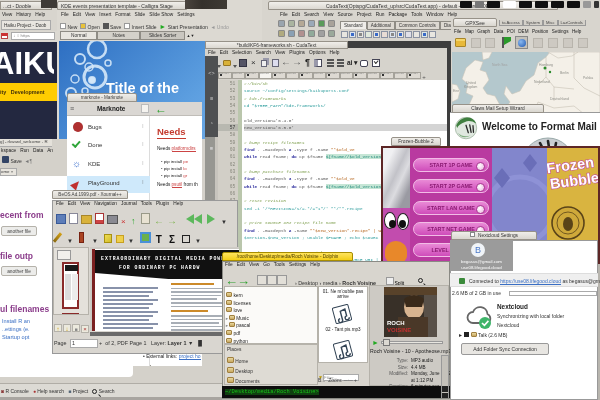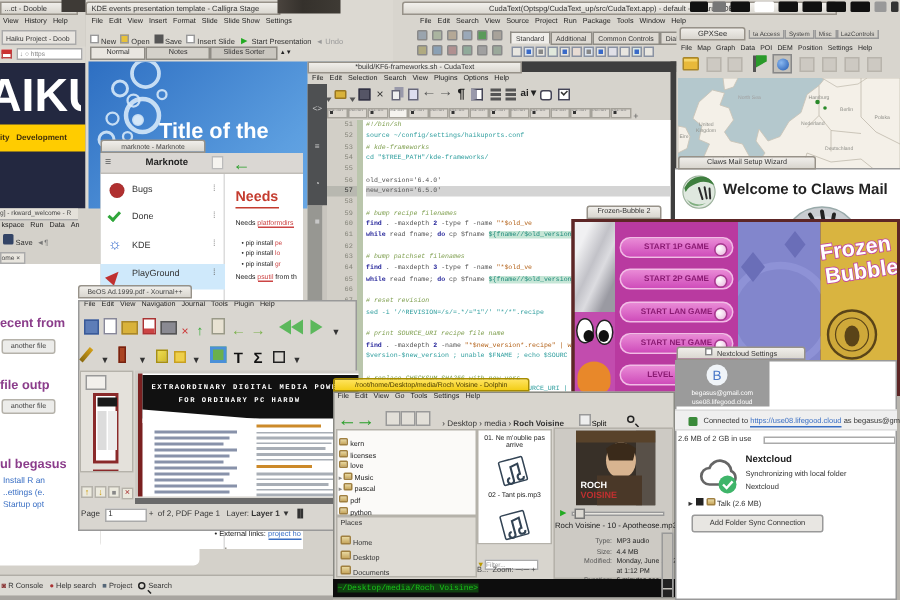--- a/index.html
+++ b/index.html
@@ -104,21 +104,21 @@
 <div class="ab" style="left:0;top:139px;width:222px;height:261px;background:#d4d1ca;">
  <div class="ab" style="left:0;top:0;width:52px;height:8px;background:#e4e1da;border-bottom:1px solid #aaa;font-size:4.4px;color:#444;overflow:hidden;">g] - rkward_welcome - R</div>
  <div class="ab menu" style="left:1px;top:9px;width:60px;"><span>kspace</span><span>Run</span><span>Data</span><span>An</span></div>
  <div class="ab t5" style="left:2px;top:17px;width:60px;height:11px;"><span style="background:#346;display:inline-block;width:7px;height:7px;border-radius:1px;"></span> Save&nbsp;&nbsp;<span style="color:#777;">◄¶</span></div>
  <div class="ab" style="left:0;top:29px;width:17px;height:8px;background:#e8e5de;border:1px solid #aaa;font-size:4.4px;color:#444;overflow:hidden;">ome ×</div>
  <div class="ab" style="left:0;top:37px;width:133px;height:201px;background:#fff;border-radius:0 0 4px 0;">
    <div class="ab" style="left:0;top:34px;color:#8b3d8b;font-size:8.5px;font-weight:bold;">ecent from</div>
    <div class="ab" style="left:1px;top:50px;width:36px;height:10px;background:#ececea;border:1px solid #b5b2aa;border-radius:2px;font-size:4.8px;color:#444;text-align:center;line-height:9px;">another file</div>
    <div class="ab" style="left:0;top:75px;color:#8b3d8b;font-size:8.5px;font-weight:bold;">file outp</div>
    <div class="ab" style="left:1px;top:90px;width:36px;height:10px;background:#ececea;border:1px solid #b5b2aa;border-radius:2px;font-size:4.8px;color:#444;text-align:center;line-height:9px;">another file</div>
-   <div class="ab" style="left:0;top:128px;color:#8b3d8b;font-size:8.5px;font-weight:bold;">ul begasus</div>
+   <div class="ab" style="left:0;top:128px;color:#8b3d8b;font-size:8.5px;font-weight:bold;">ul filenames</div>
    <div class="ab" style="left:2px;top:141px;color:#3a6fc4;font-size:5.6px;line-height:8px;">Install R an<br>..ettings (e.<br>Startup opt</div>
  </div>
 
  <div class="ab" style="left:0;top:244px;width:222px;height:14px;background:#dcdad4;border-top:1px solid #b0ada6;">
    <div class="ab t5" style="left:1px;top:4px;color:#333;"><span style="color:#833;">◙</span> R Console&nbsp;&nbsp;&nbsp;<span style="color:#a33;">●</span> Help search&nbsp;&nbsp;&nbsp;<span style="color:#567;">■</span> Project&nbsp;&nbsp;&nbsp;<span style="display:inline-block;width:5px;height:5px;border:1.4px solid #222;border-radius:50%;position:relative;vertical-align:middle;"><span style="position:absolute;left:4.5px;top:4.5px;width:3px;height:1.4px;background:#222;transform:rotate(45deg);"></span></span> Search</div>
  </div>
  <div class="ab" style="left:0;top:258px;width:222px;height:3px;background:#a8a5a0;"></div>
 </div>
 
 <div class="ab" style="left:67px;top:94px;width:137px;height:273px;">
@@ -300,21 +300,21 @@
 </div>
 
 <div class="ab" style="left:450px;top:112px;width:150px;height:42px;background:#fff;border-top:1px solid #999;">
  <div class="ab" style="left:2px;top:-9px;width:92px;height:9px;background:linear-gradient(#f0eeea,#d9d6cf);border:1px solid #979289;border-radius:2px 2px 0 0;font-size:4.8px;color:#333;line-height:8px;text-align:center;overflow:hidden;">Claws Mail Setup Wizard</div>
  <svg class="ab" style="left:3px;top:2px;" width="26" height="28" viewBox="0 0 26 30">
    <circle cx="13" cy="14" r="11.5" fill="#dfe8df" stroke="#9ab09a" stroke-width="0.8"></circle>
    <path d="M2.5 11 Q6 3.5 14 2.8 Q21 2.5 24 9 Q17 5 12 7.5 Q5 10 3.5 14z" fill="#3f7f3f"></path>
    <path d="M4 19 Q10 24.5 18 22 Q12 25.5 7 22.5z" fill="#7fae7f"></path>
    <path d="M13 11 l2.5 8 M17 10.5 l1.5 8 M20.5 11.5 l0.5 7" stroke="#2a2a2a" fill="none" stroke-width="1.4" stroke-linecap="round"></path>
  </svg>
- <div class="ab" style="left:32px;top:8px;font-size:10px;font-weight:bold;color:#222;white-space:nowrap;">Welcome to Claws Mail</div>
+ <div class="ab" style="left:32px;top:8px;font-size:10px;font-weight:bold;color:#222;white-space:nowrap;">Welcome to Format Mail</div>
  <svg class="ab" style="left:72px;top:24px;" width="52" height="19" viewBox="0 0 52 19">
    <circle cx="26" cy="27" r="26" fill="#c9cdd1" stroke="#9aa"></circle>
    <circle cx="26" cy="27" r="20" fill="#d6dade"></circle>
    <path d="M18 6 q4 6 3 12 M26 4 q1.5 7 1 14 M34 6 q-1.5 6 -0.5 12" stroke="#222" stroke-width="2.6" fill="none" stroke-linecap="round"></path>
  </svg>
 </div>
 
 <div class="ab" style="left:381px;top:137px;width:219px;height:127px;">
  <div class="ab" style="left:10px;top:0;width:50px;height:9px;background:linear-gradient(#f0eeea,#d9d6cf);border:1px solid #979289;border-radius:2px 2px 0 0;font-size:4.8px;color:#333;line-height:8px;text-align:center;">Frozen-Bubble 2</div>
  <div class="ab" style="left:0;top:9px;width:219px;height:118px;background:#5d2626;border:2px solid #5d2626;overflow:hidden;">

